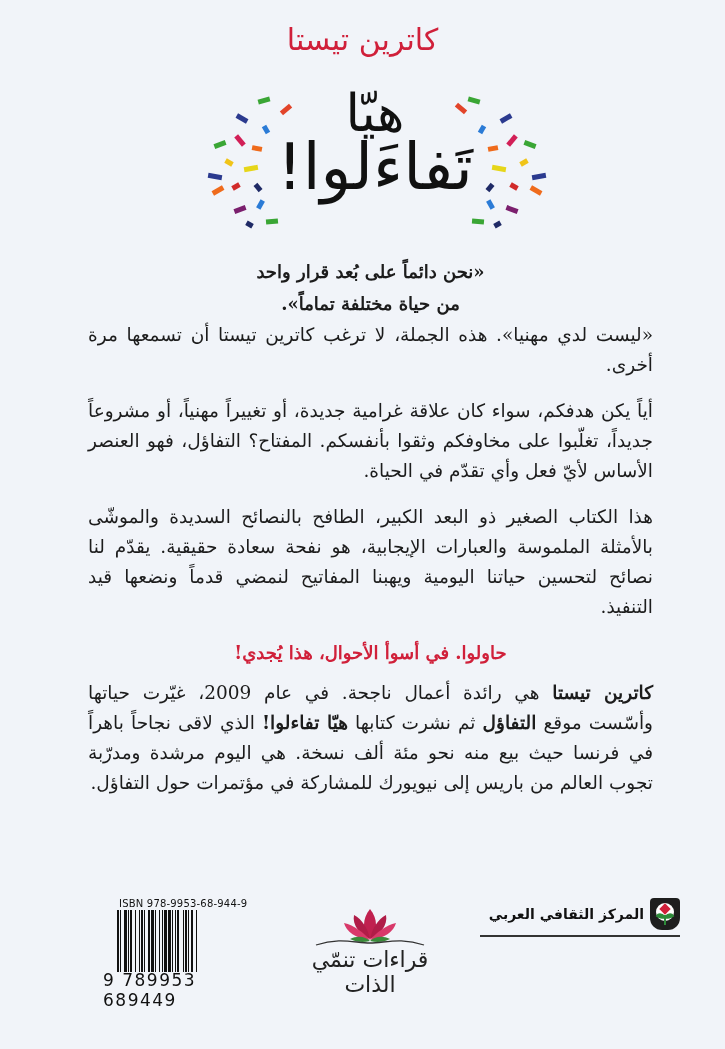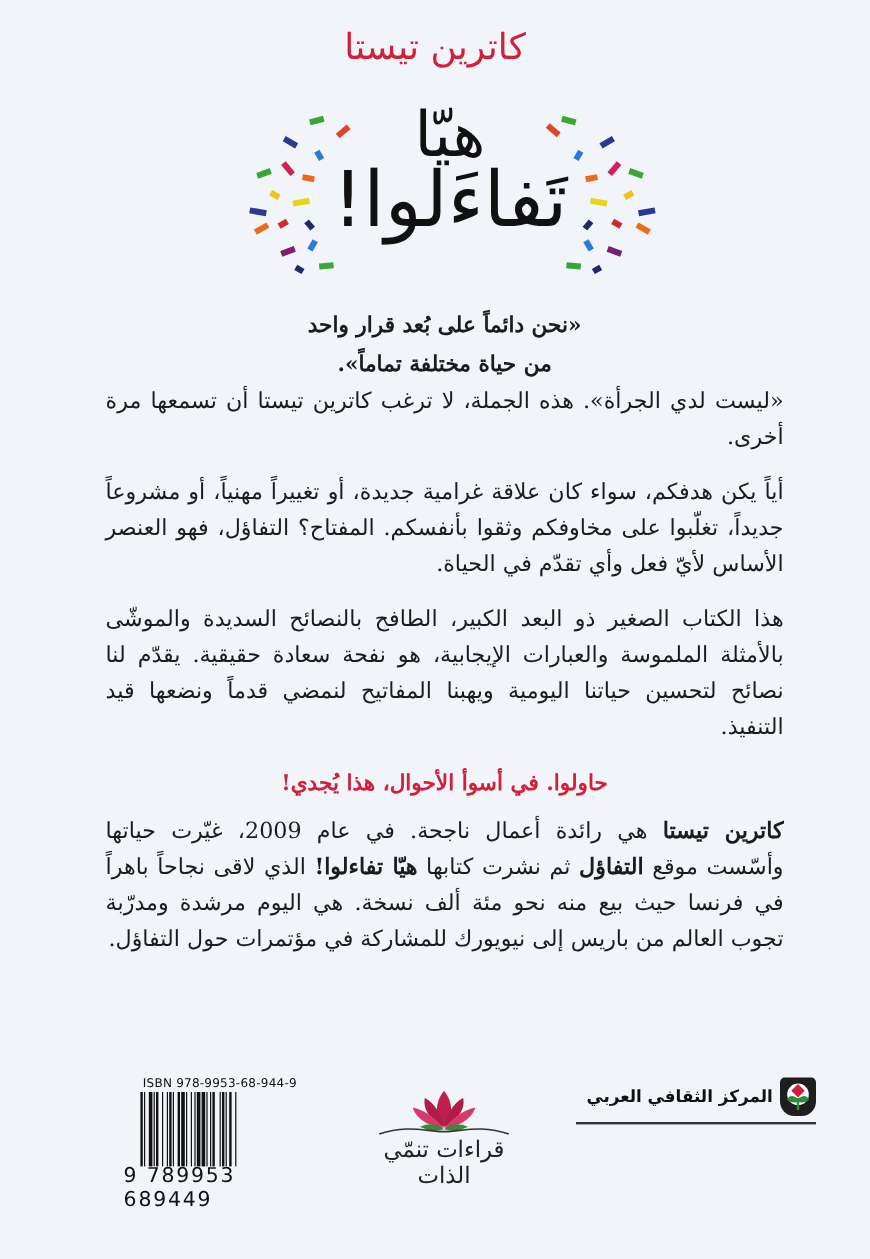--- a/index.html
+++ b/index.html
@@ -52,21 +52,21 @@
       color: #111; margin-left: 2px;
     }
     .barcode { display: flex; height: 62px; align-items: stretch; margin-top: 1px; }
     .barcode span { display: block; background: #111; }
     .barcode-num {
       font-family: "DejaVu Sans", sans-serif; font-size: 17px; letter-spacing: 1.5px;
       margin-top: -2px; margin-left: -14px; color: #111;
     }
     .series-logo { position: absolute; left: 300px; top: 905px; width: 140px; text-align: center; }
     .series-label {
-      font-family: "DejaVu Sans", sans-serif; direction: rtl; font-size: 19px; color: #222;
+      font-family: "DejaVu Sans", sans-serif; direction: rtl; font-size: 22px; color: #222;
       margin-top: -4px;
     }
     .publisher { position: absolute; left: 480px; top: 898px; width: 200px; }
     .pub-head { display: flex; align-items: center; justify-content: flex-end; gap: 6px; text-align: right; }
     .pub-name {
       font-family: "DejaVu Sans", sans-serif; direction: rtl; font-weight: bold;
       font-size: 14px; color: #111;
     }
     .pub-logo {
       width: 30px; height: 32px; background: #1e1e1e; border-radius: 4px 4px 12px 12px;
@@ -129,21 +129,21 @@
     </div>
     <div class="title-text">
       <div class="title-line1">هيّا</div>
       <div class="title-line2">تَفاءَلوا!</div>
     </div>
   </div>
 
   <div class="body-text">
     <p class="quote">«نحن دائماً على بُعد قرار واحد</p>
     <p class="quote" style="margin-bottom:0">من حياة مختلفة تماماً».</p>
-    <p class="para first">«ليست لدي الجرأة». هذه الجملة، لا ترغب كاترين تيستا أن تسمعها مرة أخرى.</p>
+    <p class="para first">«ليست لدي مهنيا». هذه الجملة، لا ترغب كاترين تيستا أن تسمعها مرة أخرى.</p>
     <p class="para">أياً يكن هدفكم، سواء كان علاقة غرامية جديدة، أو تغييراً مهنياً، أو مشروعاً جديداً، تغلّبوا على مخاوفكم وثقوا بأنفسكم. المفتاح؟ التفاؤل، فهو العنصر الأساس لأيّ فعل وأي تقدّم في الحياة.</p>
     <p class="para">هذا الكتاب الصغير ذو البعد الكبير، الطافح بالنصائح السديدة والموشّى بالأمثلة الملموسة والعبارات الإيجابية، هو نفحة سعادة حقيقية. يقدّم لنا نصائح لتحسين حياتنا اليومية ويهبنا المفاتيح لنمضي قدماً ونضعها قيد التنفيذ.</p>
     <p class="red-line">حاولوا. في أسوأ الأحوال، هذا يُجدي!</p>
     <p class="para">
       <span class="bold">كاترين تيستا</span><span> هي رائدة أعمال ناجحة. في عام 2009، غيّرت حياتها وأسّست موقع </span><span class="bold">التفاؤل</span><span> ثم نشرت كتابها </span><span class="bold">هيّا تفاءلوا!</span><span> الذي لاقى نجاحاً باهراً في فرنسا حيث بيع منه نحو مئة ألف نسخة. هي اليوم مرشدة ومدرّبة تجوب العالم من باريس إلى نيويورك للمشاركة في مؤتمرات حول التفاؤل.</span>
     </p>
   </div>
 
   <div class="isbn-block">
     <div class="isbn-text">ISBN 978-9953-68-944-9</div>

